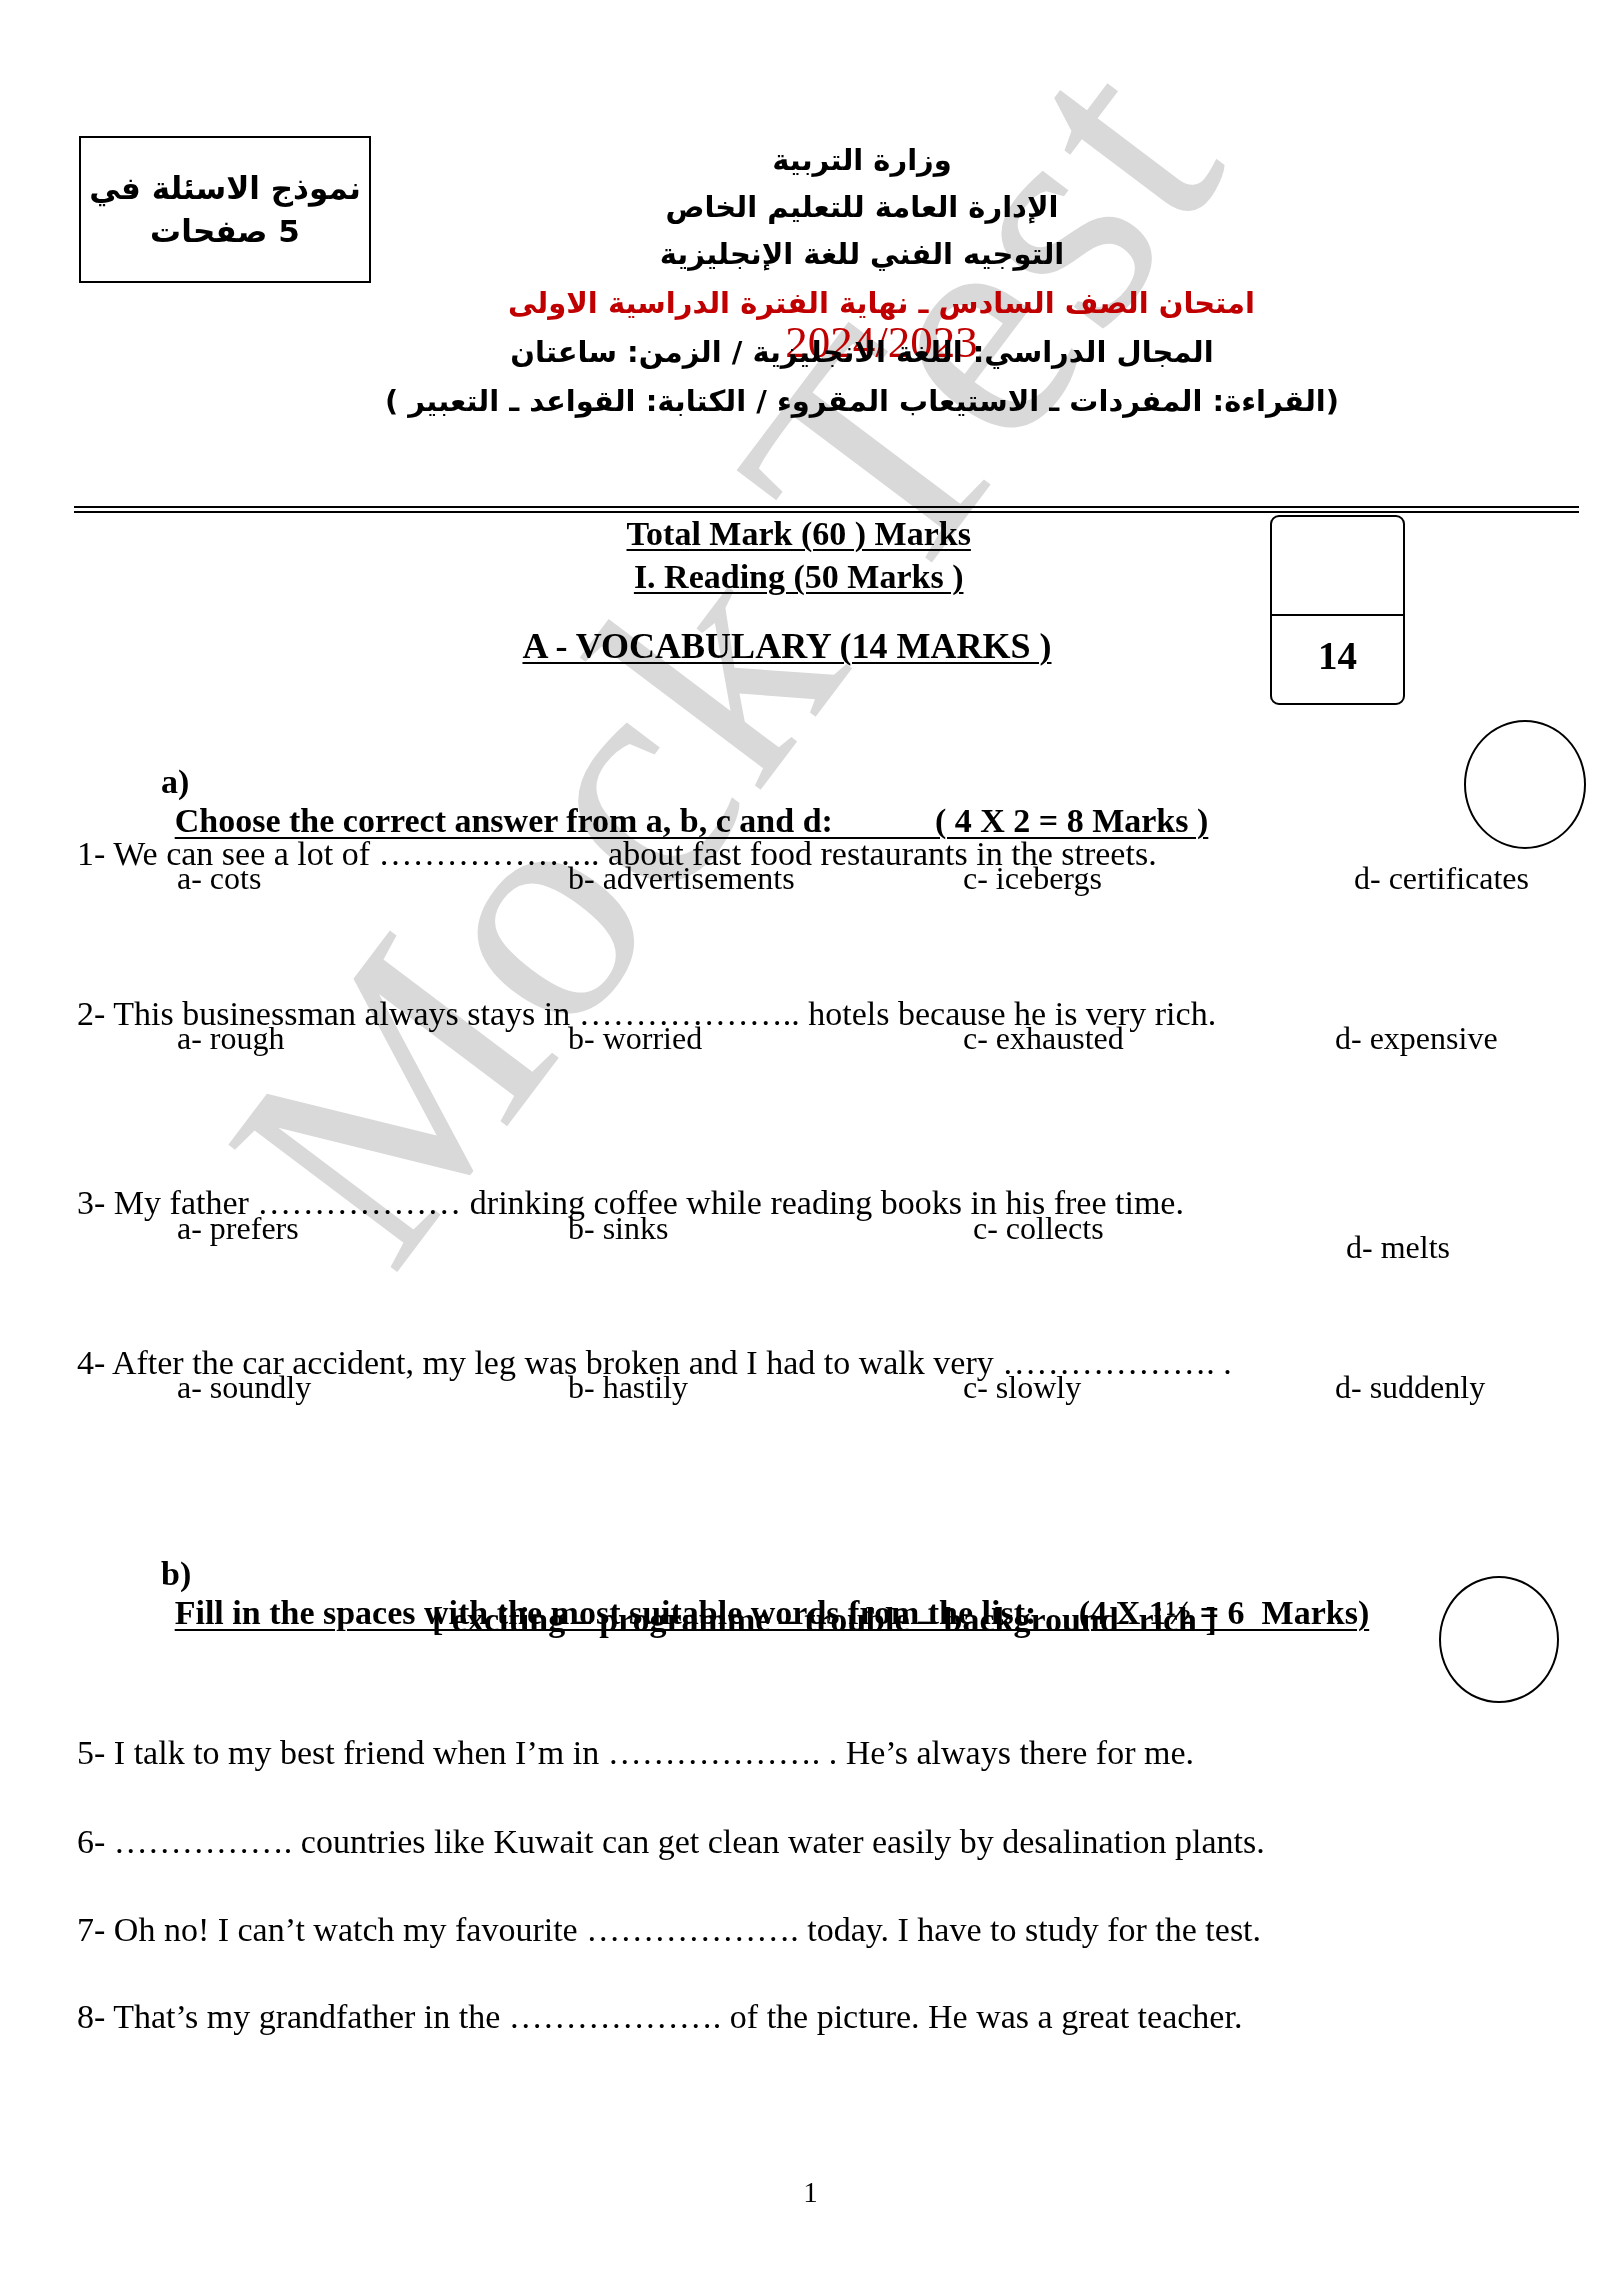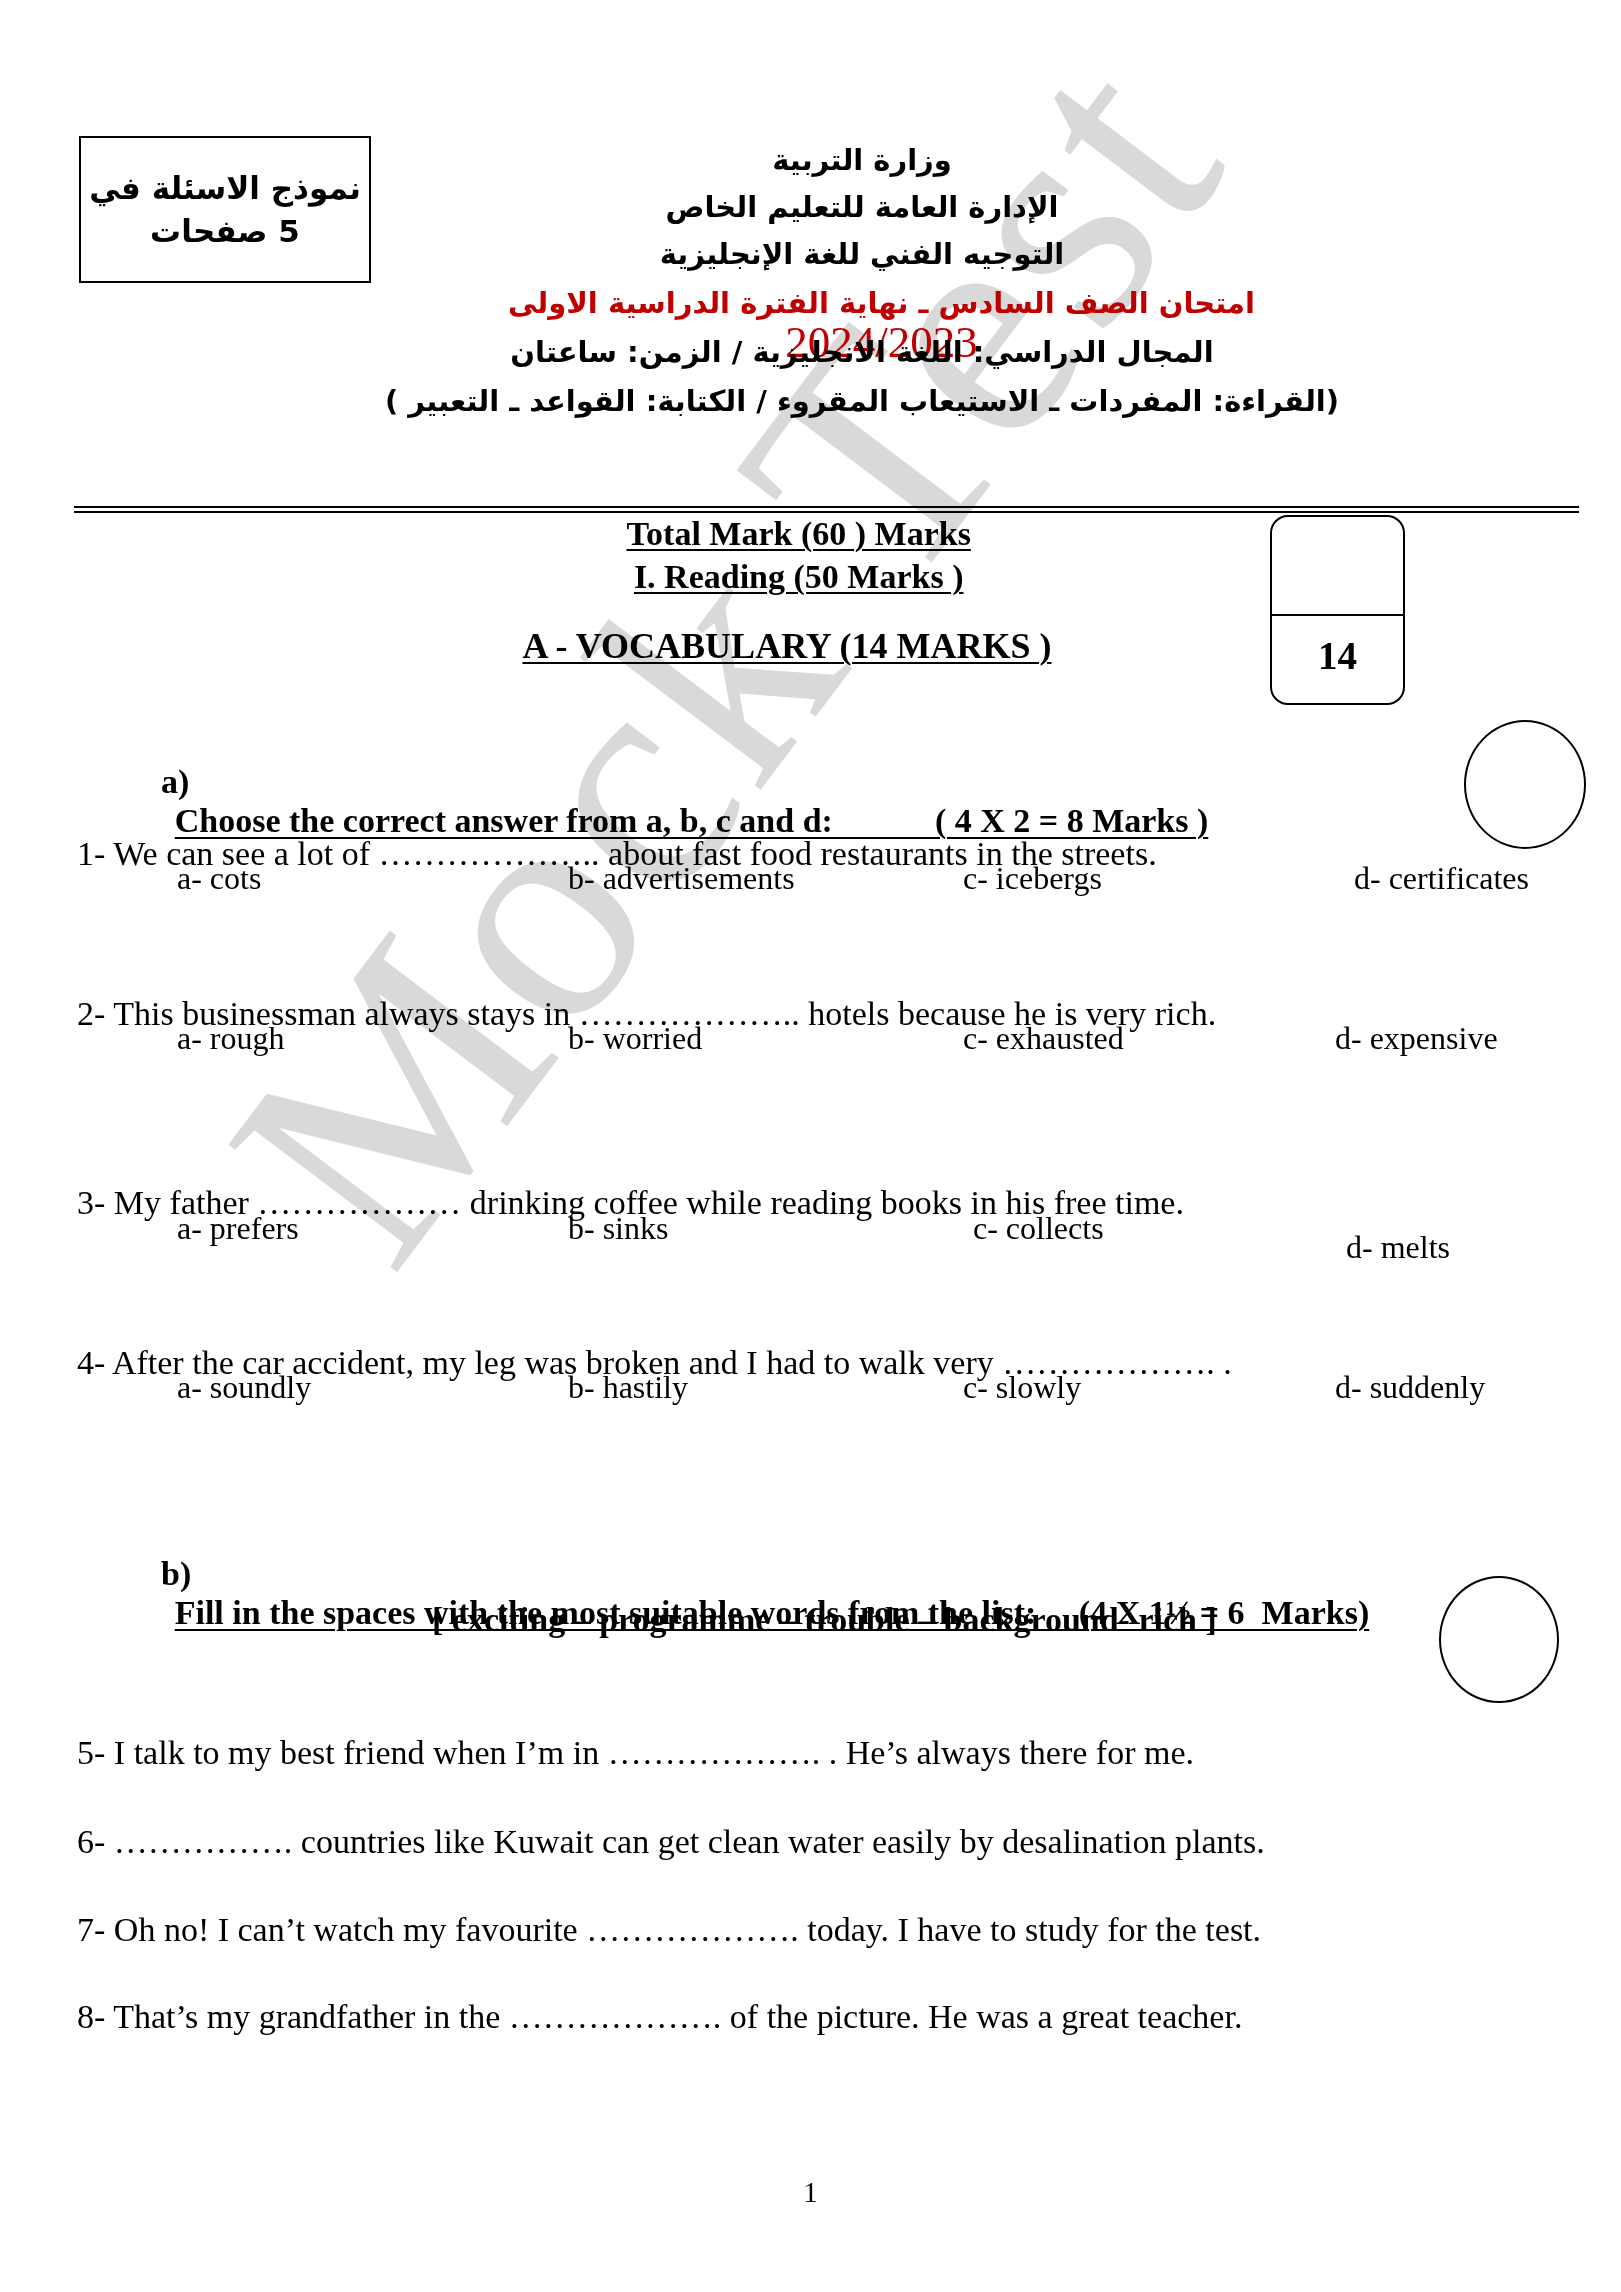--- a/index.html
+++ b/index.html
@@ -36,21 +36,21 @@
       left: 74px; width: 1505px; top: 506px; height: 6.9px;
       border-top: 2px solid #000; border-bottom: 2px solid #000; box-sizing: border-box;
     }
     .center-title {
       left: 0; width: 1621px; text-align: center; font-weight: bold;
       font-size: 34px; line-height: 39px;
     }
     .center-title span { text-decoration: underline; text-decoration-thickness: 2px; text-underline-offset: 3.9px; }
     .score-box {
       left: 1270px; top: 515px; width: 135px; height: 190px;
-      border: 2.5px solid #000; border-radius: 18px; box-sizing: border-box;
+      border: 2.5px solid #000; border-radius: 9px; box-sizing: border-box;
     }
     .score-box .divider { position: absolute; left: 0; right: 0; top: 97px; border-top: 2px solid #000; }
     .score-box .score {
       position: absolute; left: 0; right: 0; top: 116px; text-align: center;
       font-weight: bold; font-size: 39px;
     }
     .circle {
       border: 2.5px solid #000; border-radius: 50%; box-sizing: border-box;
     }
     .section-head {

